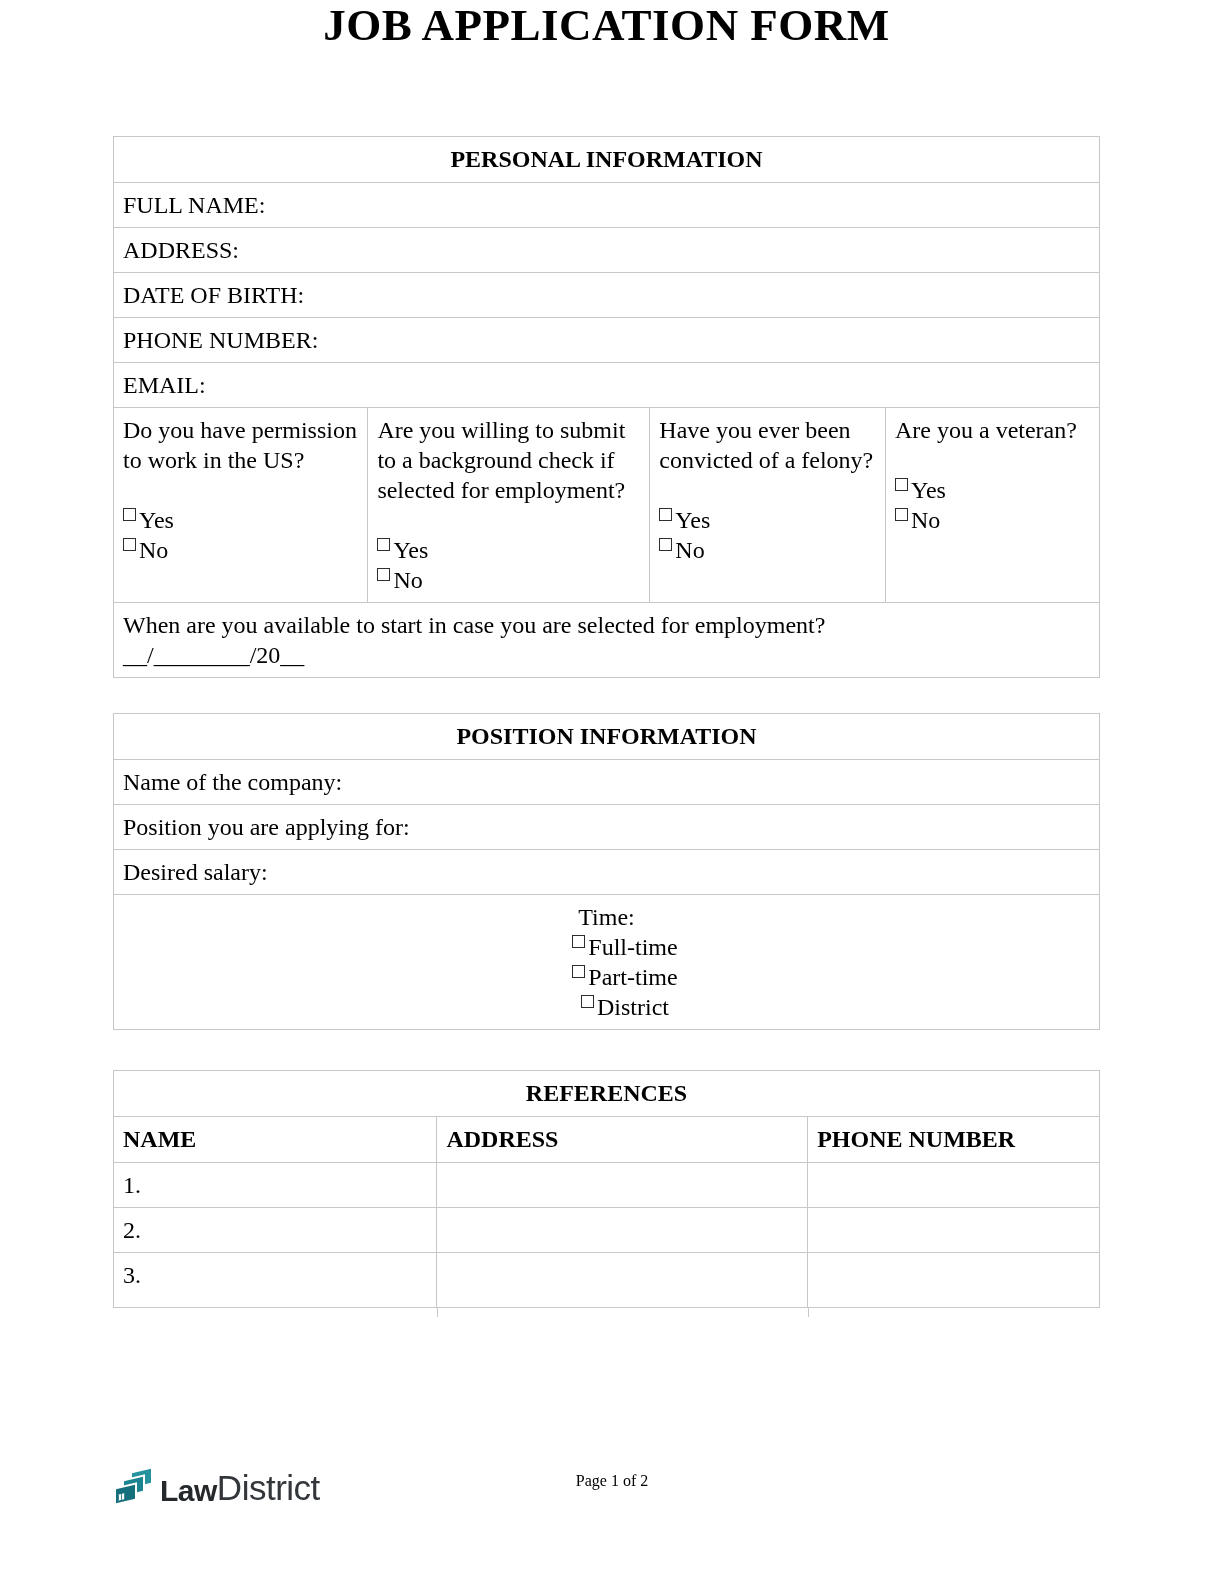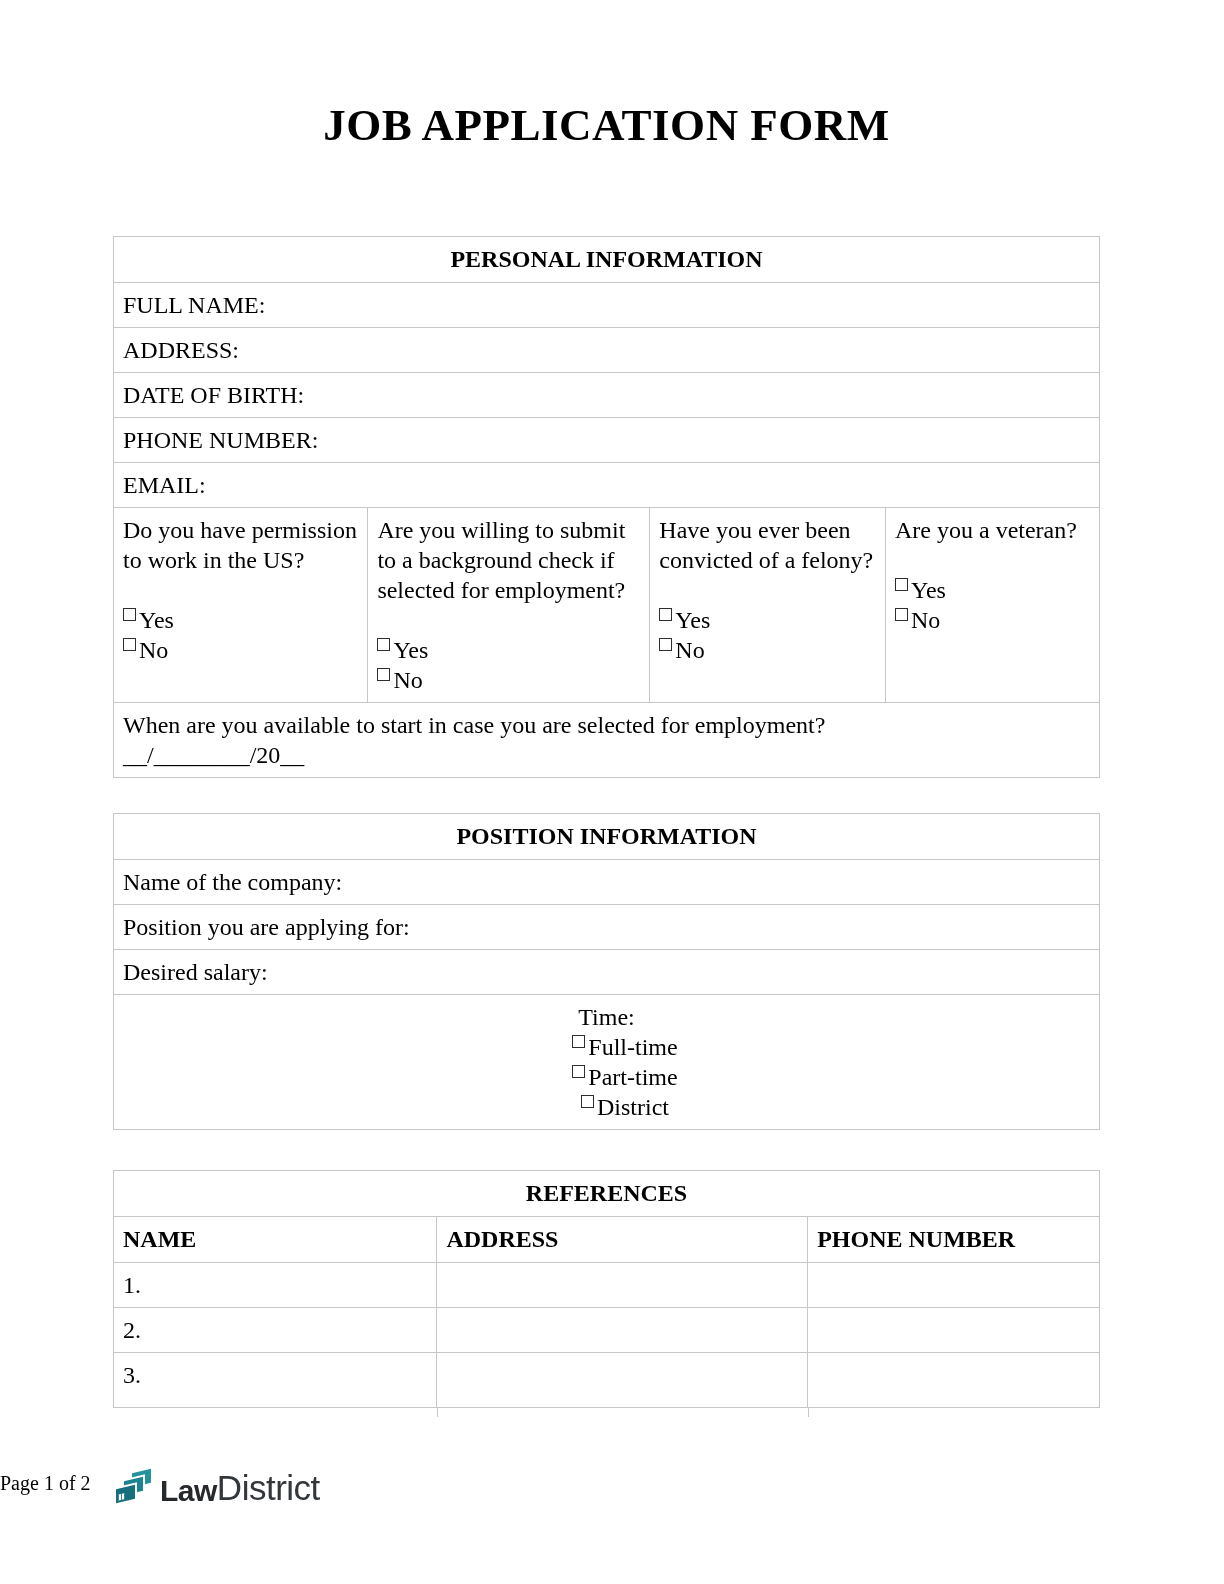--- a/index.html
+++ b/index.html
@@ -2,21 +2,21 @@
 <html><head>
 <meta charset="utf-8">
 <style>
   html,body { margin:0; padding:0; background:#ffffff; }
   body {
     width:1224px; height:1584px;
     font-family:"Liberation Serif","DejaVu Serif",serif;
     color:#000000;
     position:relative;
   }
-  .content { width:987px; margin-left:113px; padding-top:100px; }
+  .content { width:987px; margin-left:113px; }
 
   .doc-title {
     font-size:45px; font-weight:bold; text-align:center;
     margin:0; line-height:1.15; letter-spacing:0.5px;
   }
 
   table.form {
     width:100%; border-collapse:collapse; table-layout:fixed;
   }
   table.form td {
@@ -81,21 +81,21 @@
   .sheet-front .mark {
     position:absolute; left:2px; bottom:2px; width:7px; height:6px;
     background:#ffffff;
     background-image:linear-gradient(90deg,#156f7c 1px,transparent 1px);
     background-size:3px 100%;
   }
   .logo-law { font-size:30px; font-weight:bold; color:#26292c; letter-spacing:-0.5px; }
   .logo-district { font-size:35px; font-weight:400; color:#33373b; letter-spacing:-0.5px; }
   .page-number {
     position:absolute; left:0; width:100%; top:10px;
-    font-size:20px; color:#000000;
+    text-align:center; font-size:16px; color:#000000;
   }
 </style>
 </head>
 <body>
 
 <div class="content">
 
   <h1 class="doc-title">JOB APPLICATION FORM</h1>
 
   <table class="form t1">

